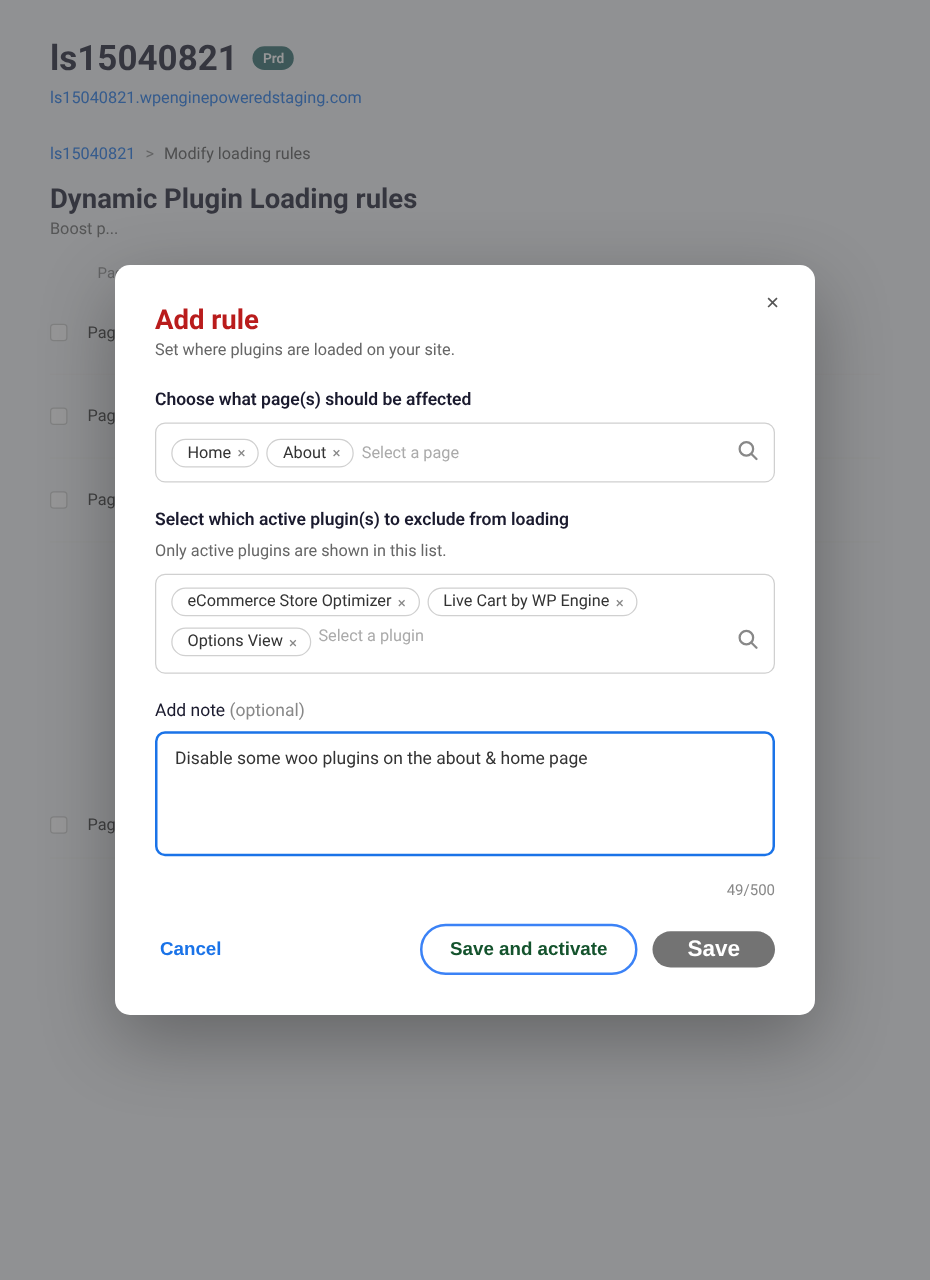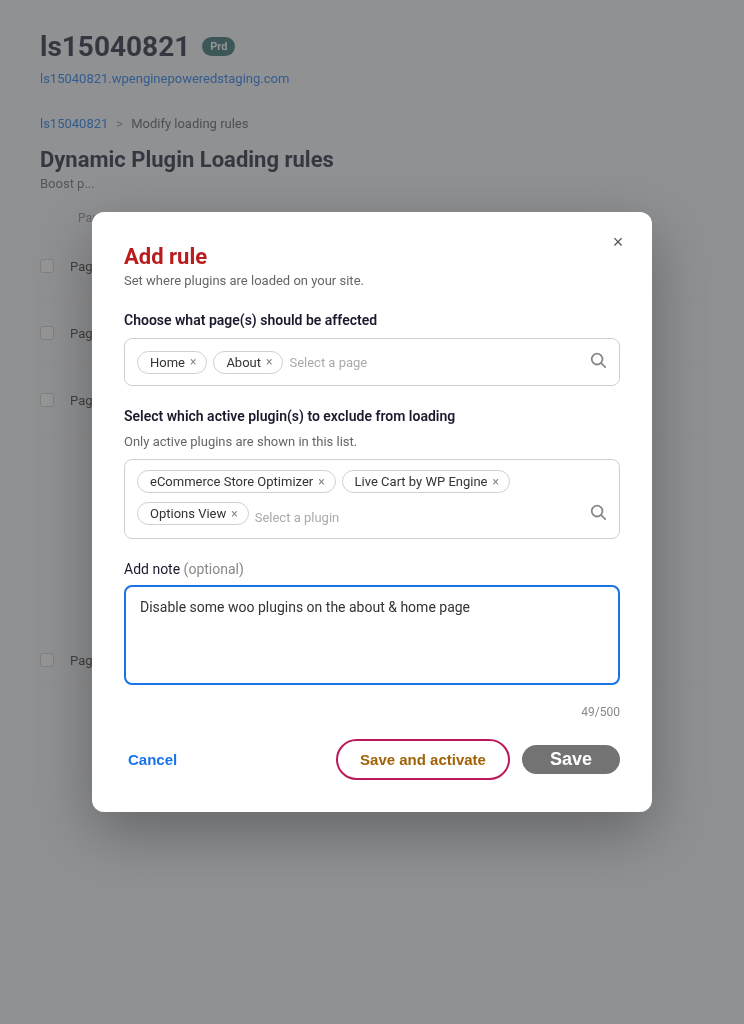--- a/index.html
+++ b/index.html
@@ -234,21 +234,21 @@
     .plugins-tags-row {
       display: flex;
       flex-wrap: wrap;
       gap: 6px;
       width: 100%;
       align-items: center;
     }
 
     .plugin-search-row {
       display: flex;
-      align-items: flex-end;
+      align-items: flex-start;
       width: 100%;
       gap: 6px;
     }
 
     .plugin-input-placeholder {
       font-size: 13px;
       color: #aaa;
     }
 
     
@@ -309,22 +309,22 @@
     }
 
     .btn-group {
       display: flex;
       gap: 12px;
       align-items: center;
     }
 
     .btn-save-activate {
       background: white;
-      border: 2px solid #be185d;
-      color: #a16207;
+      border: 2px solid #3b82f6;
+      color: #14532d;
       font-size: 15px;
       font-weight: 600;
       padding: 10px 22px;
       border-radius: 25px;
       cursor: pointer;
     }
 
     .btn-save {
       background: #737373;
       border: none;

